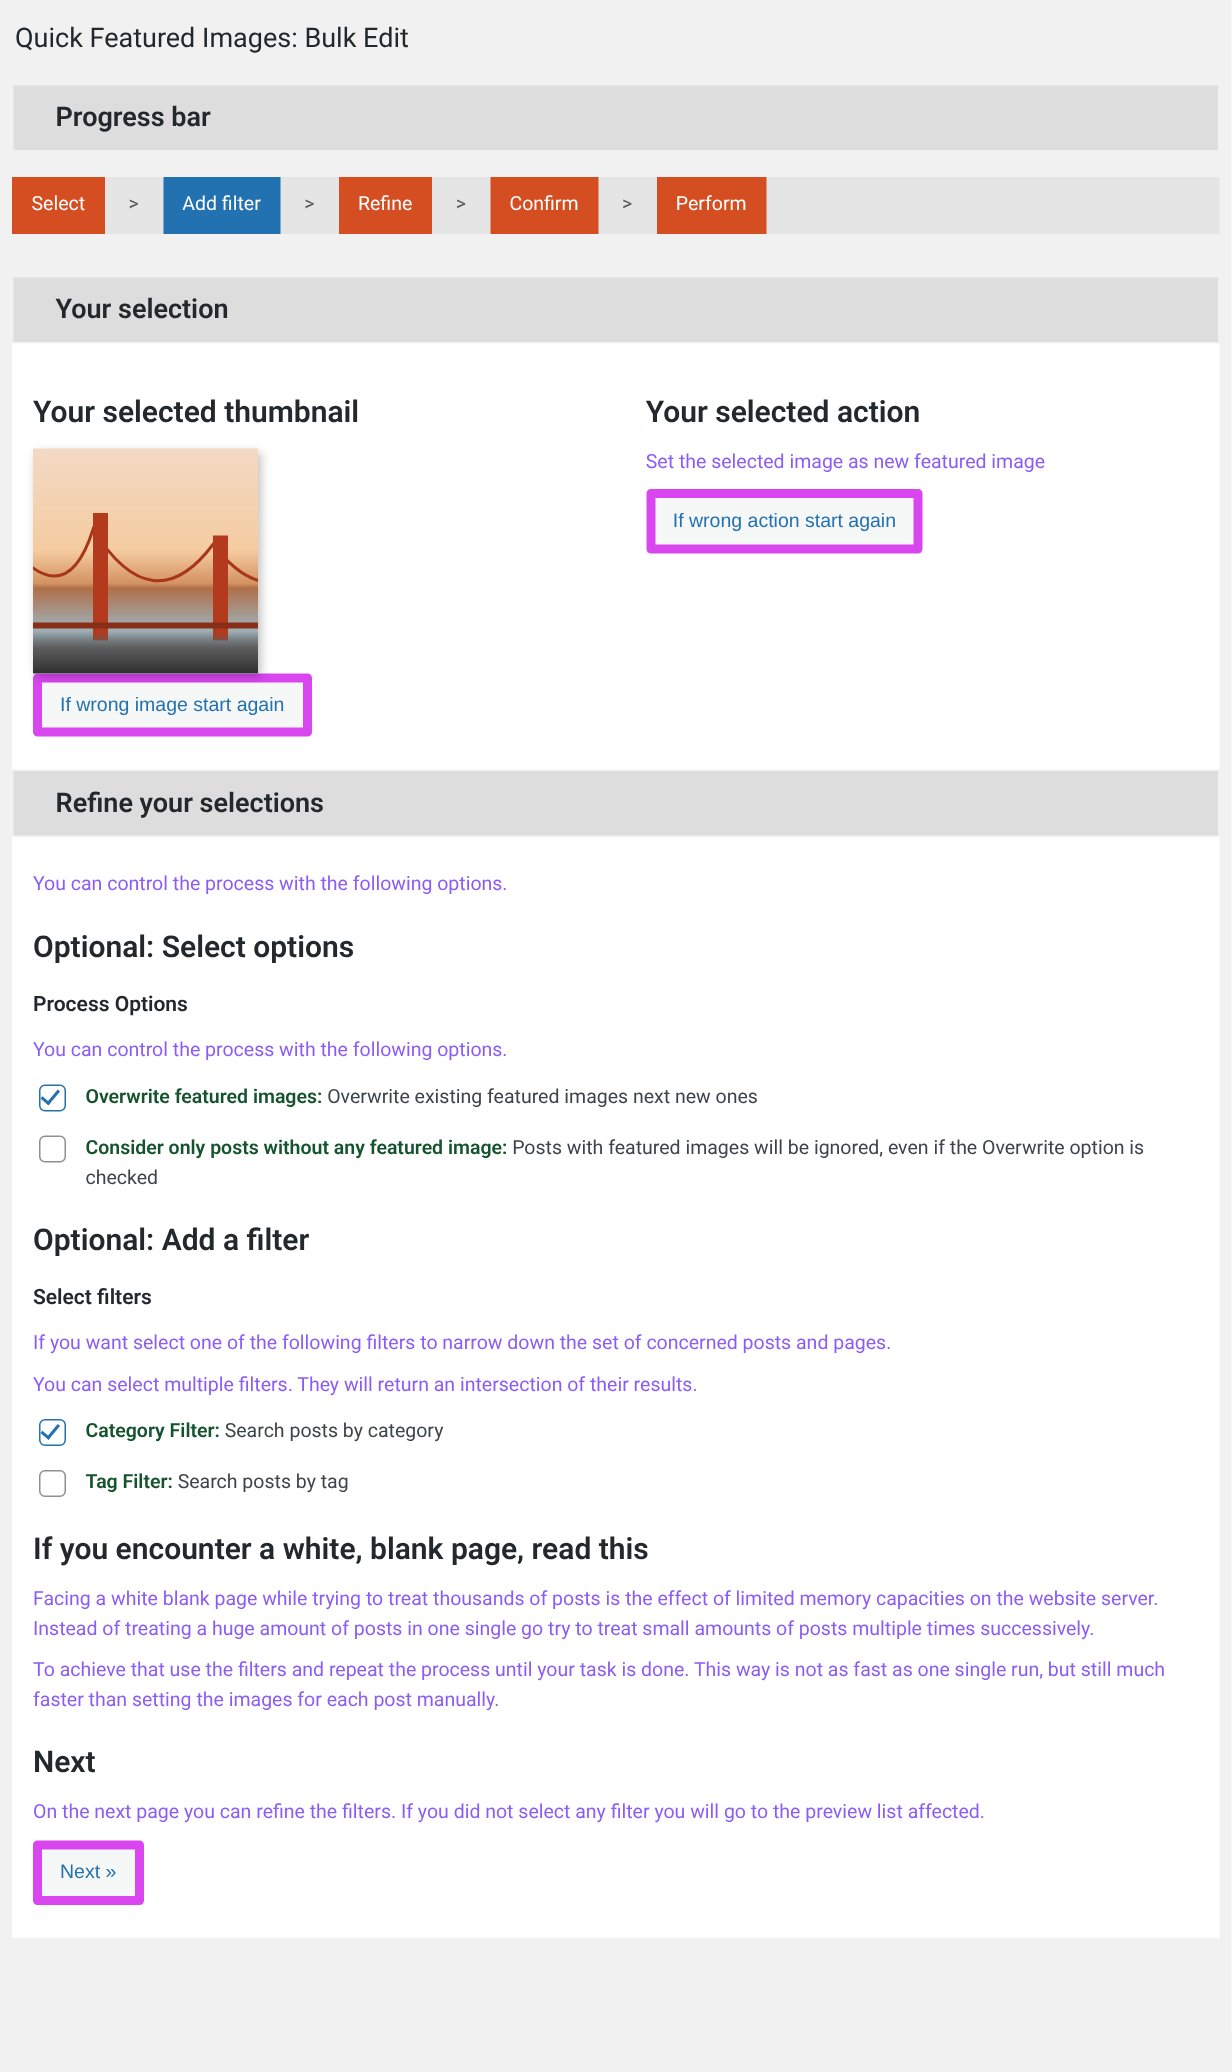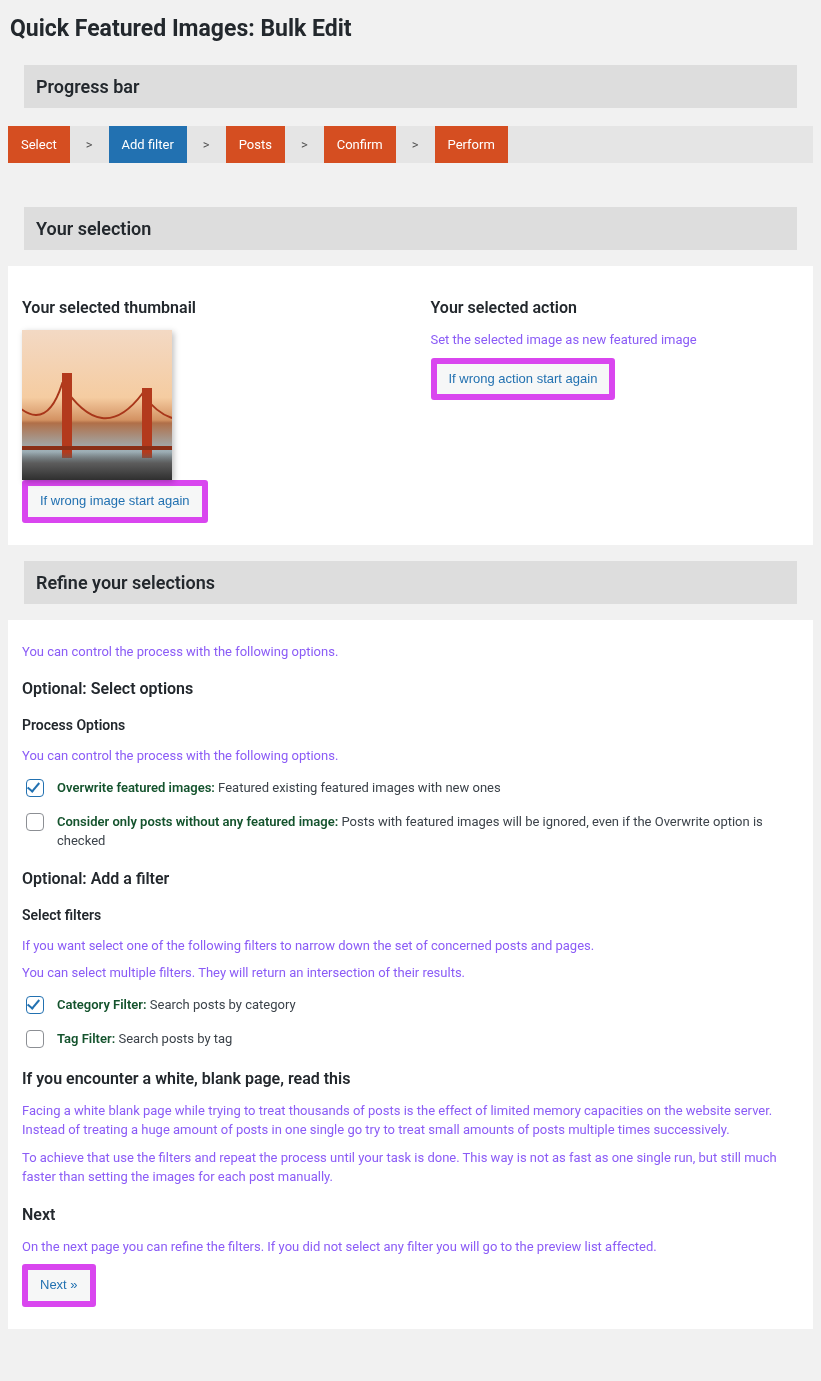--- a/index.html
+++ b/index.html
@@ -1,19 +1,19 @@
 <!DOCTYPE html>
 <html><head>
 <meta charset="utf-8">
 <style>
   html,body{margin:0;padding:0;background:#f1f1f1;font-family:-apple-system,BlinkMacSystemFont,"Segoe UI",Roboto,Oxygen,Ubuntu,sans-serif;color:#23282d;font-size:13px;line-height:1.5;}
   .wrap{padding:8px 8px 30px 8px;width:805px;}
-  h1.page-title{font-size:23px;font-weight:700;margin:4px 0 18px 2px;color:#23282d;}
-  h2.section-heading{font-size:18px;font-weight:600;margin:16px;padding:8px 12px;background:#ddd;color:#23282d;}
-  h3{font-size:16px;font-weight:600;margin:16px 0 10px 0;}
+  h1.page-title{font-size:18px;font-weight:400;margin:4px 0 18px 2px;color:#23282d;}
+  h2.section-heading{font-size:18px;font-weight:600;margin:1px;padding:8px 28px;background:#ddd;color:#23282d;}
+  h3{font-size:20px;font-weight:600;margin:16px 0 10px 0;}
   h4{font-size:14px;font-weight:600;margin:14px 0 10px 0;color:#23282d;}
   .progress-bar-row{background:#e5e5e5;display:flex;align-items:center;margin-top:18px;}
   .step{display:inline-block;padding:9px 13px;color:#fff;font-size:13px;}
   .step.orange{background:#d54e21;}
   .step.blue{background:#2271b1;}
   .sep{padding:0 16px;color:#555;font-size:13px;}
   .panel{background:#fff;padding:14px 14px 22px 14px;}
   .cols{display:flex;gap:40px;}
   .col{flex:1;}
   .thumb{width:150px;height:150px;box-shadow:2px 2px 6px rgba(0,0,0,.25);background:linear-gradient(to bottom,#f3d9c4 0%,#f5cca1 45%,#d39262 60%,#b06f48 62%,#9fb0b7 80%,#6d7d84 100%);position:relative;overflow:hidden;}
@@ -42,21 +42,21 @@
 <div class="wrap">
 
   <h1 class="page-title">Quick Featured Images: Bulk Edit</h1>
 
   <h2 class="section-heading">Progress bar</h2>
   <div class="progress-bar-row">
     <span class="step orange">Select</span>
     <span class="sep">&gt;</span>
     <span class="step blue">Add filter</span>
     <span class="sep">&gt;</span>
-    <span class="step orange">Posts</span>
+    <span class="step orange">Refine</span>
     <span class="sep">&gt;</span>
     <span class="step orange">Confirm</span>
     <span class="sep">&gt;</span>
     <span class="step orange">Perform</span>
   </div>
 
   <div class="spacer"></div>
 
   <h2 class="section-heading">Your selection</h2>
   <div class="panel">
@@ -89,21 +89,21 @@
     <p class="muted">You can control the process with the following options.</p>
 
     <h3>Optional: Select options</h3>
     <h4>Process Options</h4>
     <p class="muted">You can control the process with the following options.</p>
 
     <div class="cb-row">
       <input type="checkbox" class="cb" id="cb1" checked="" style="">
       <label class="cb-label" for="cb1">
         <b>Overwrite featured images:</b>
-        <span>Featured existing featured images with new ones</span>
+        <span>Overwrite existing featured images next new ones</span>
       </label>
     </div>
 
     <div class="cb-row">
       <input type="checkbox" class="cb" id="cb2" style="">
       <label class="cb-label" for="cb2">
         <b>Consider only posts without any featured image:</b>
         <span>Posts with featured images will be ignored, even if the Overwrite option is checked</span>
       </label>
     </div>

